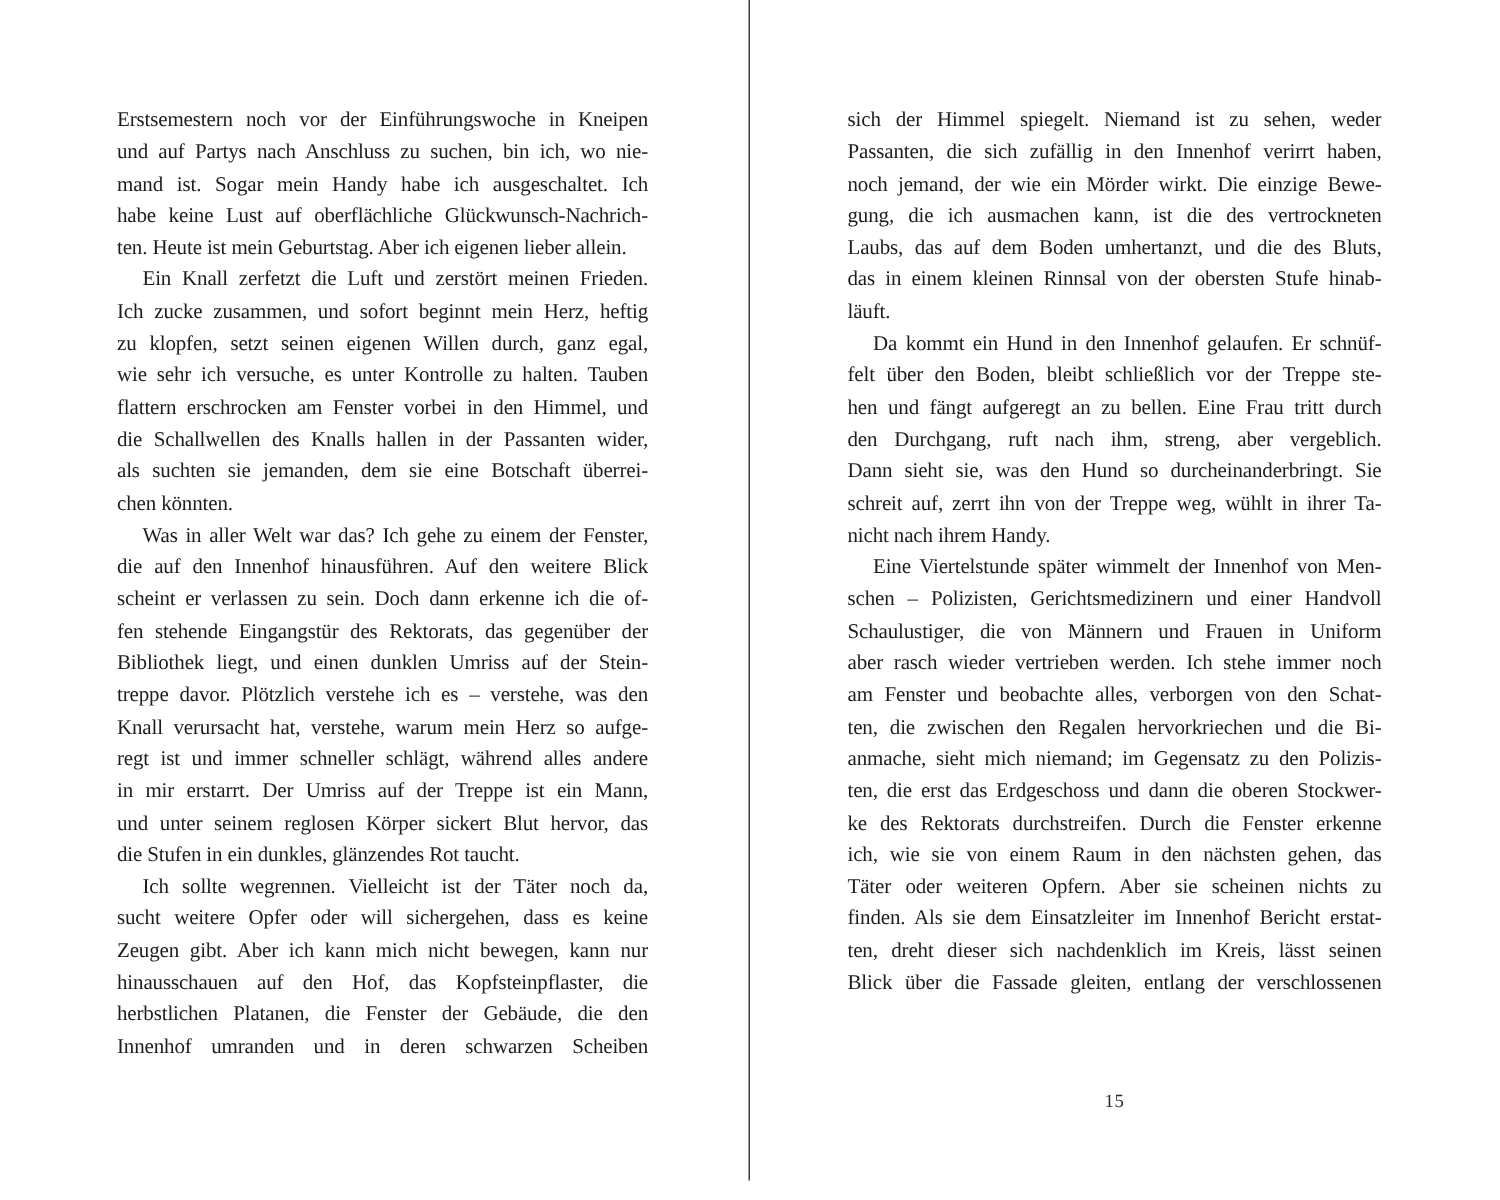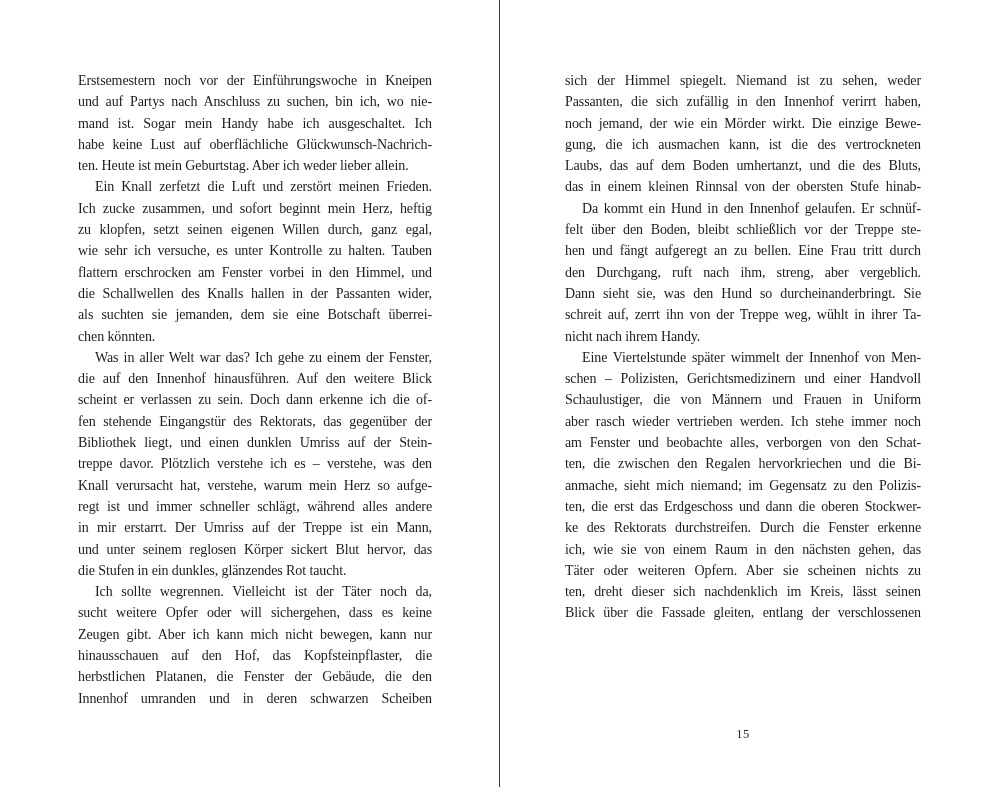--- a/index.html
+++ b/index.html
@@ -55,21 +55,21 @@
 <body>
 
 <div class="book">
 
   <div class="page left">
     <div class="text-block">
         <div class="line">Erstsemestern noch vor der Einführungswoche in Kneipen</div>
         <div class="line">und auf Partys nach Anschluss zu suchen, bin ich, wo nie-</div>
         <div class="line">mand ist. Sogar mein Handy habe ich ausgeschaltet. Ich</div>
         <div class="line">habe keine Lust auf oberflächliche Glückwunsch-Nachrich-</div>
-        <div class="line par-end">ten. Heute ist mein Geburtstag. Aber ich weder lieber allein.</div>
+        <div class="line par-end">ten. Heute ist mein Geburtstag. Aber ich eigenen lieber allein.</div>
         <div class="line indent">Ein Knall zerfetzt die Luft und zerstört meinen Frieden.</div>
         <div class="line">Ich zucke zusammen, und sofort beginnt mein Herz, heftig</div>
         <div class="line">zu klopfen, setzt seinen eigenen Willen durch, ganz egal,</div>
         <div class="line">wie sehr ich versuche, es unter Kontrolle zu halten. Tauben</div>
         <div class="line">flattern erschrocken am Fenster vorbei in den Himmel, und</div>
         <div class="line">die Schallwellen des Knalls hallen in der Passanten wider,</div>
         <div class="line">als suchten sie jemanden, dem sie eine Botschaft überrei-</div>
         <div class="line par-end">chen könnten.</div>
         <div class="line indent">Was in aller Welt war das? Ich gehe zu einem der Fenster,</div>
         <div class="line">die auf den Innenhof hinausführen. Auf den weitere Blick</div>
@@ -94,37 +94,39 @@
   <div class="divider"></div>
 
   <div class="page right">
     <div class="text-block">
         <div class="line">sich der Himmel spiegelt. Niemand ist zu sehen, weder</div>
         <div class="line">Passanten, die sich zufällig in den Innenhof verirrt haben,</div>
         <div class="line">noch jemand, der wie ein Mörder wirkt. Die einzige Bewe-</div>
         <div class="line">gung, die ich ausmachen kann, ist die des vertrockneten</div>
         <div class="line">Laubs, das auf dem Boden umhertanzt, und die des Bluts,</div>
         <div class="line">das in einem kleinen Rinnsal von der obersten Stufe hinab-</div>
+        <div class="line par-end">läuft.</div>
         <div class="line indent">Da kommt ein Hund in den Innenhof gelaufen. Er schnüf-</div>
         <div class="line">felt über den Boden, bleibt schließlich vor der Treppe ste-</div>
         <div class="line">hen und fängt aufgeregt an zu bellen. Eine Frau tritt durch</div>
         <div class="line">den Durchgang, ruft nach ihm, streng, aber vergeblich.</div>
         <div class="line">Dann sieht sie, was den Hund so durcheinanderbringt. Sie</div>
         <div class="line">schreit auf, zerrt ihn von der Treppe weg, wühlt in ihrer Ta-</div>
         <div class="line par-end">nicht nach ihrem Handy.</div>
         <div class="line indent">Eine Viertelstunde später wimmelt der Innenhof von Men-</div>
         <div class="line">schen – Polizisten, Gerichtsmedizinern und einer Handvoll</div>
         <div class="line">Schaulustiger, die von Männern und Frauen in Uniform</div>
         <div class="line">aber rasch wieder vertrieben werden. Ich stehe immer noch</div>
         <div class="line">am Fenster und beobachte alles, verborgen von den Schat-</div>
         <div class="line">ten, die zwischen den Regalen hervorkriechen und die Bi-</div>
         <div class="line">anmache, sieht mich niemand; im Gegensatz zu den Polizis-</div>
         <div class="line">ten, die erst das Erdgeschoss und dann die oberen Stockwer-</div>
         <div class="line">ke des Rektorats durchstreifen. Durch die Fenster erkenne</div>
         <div class="line">ich, wie sie von einem Raum in den nächsten gehen, das</div>
         <div class="line">Täter oder weiteren Opfern. Aber sie scheinen nichts zu</div>
+        <div class="line">finden. Als sie dem Einsatzleiter im Innenhof Bericht erstat-</div>
         <div class="line">ten, dreht dieser sich nachdenklich im Kreis, lässt seinen</div>
         <div class="line">Blick über die Fassade gleiten, entlang der verschlossenen</div>
       </div>
     <div class="page-number">15</div>
   </div>
 
 </div>
 
 </body></html>

